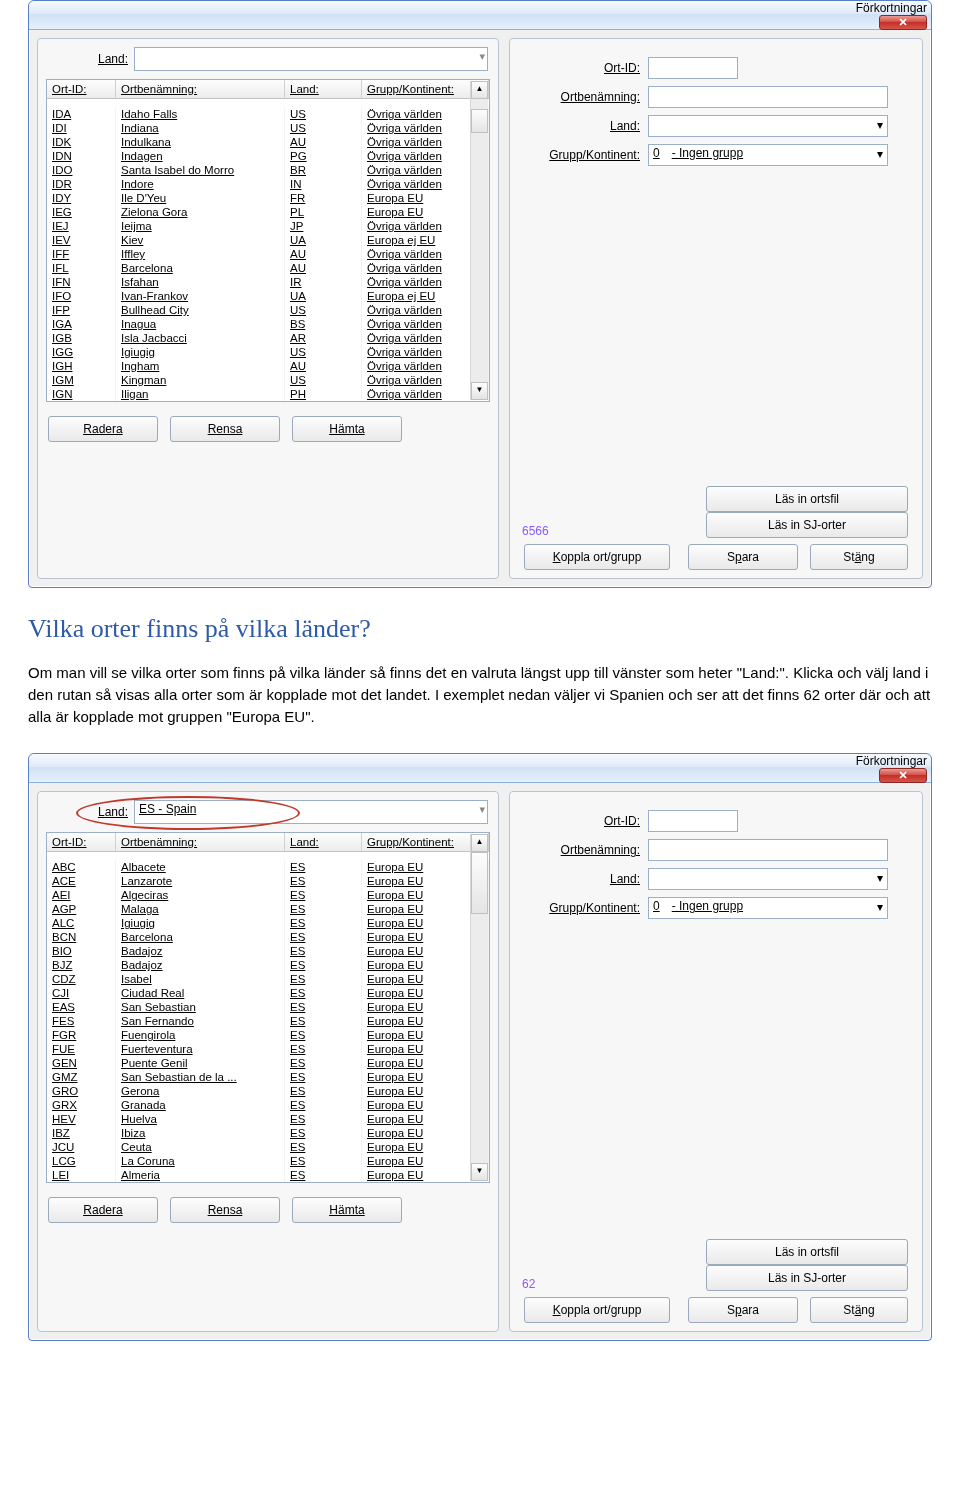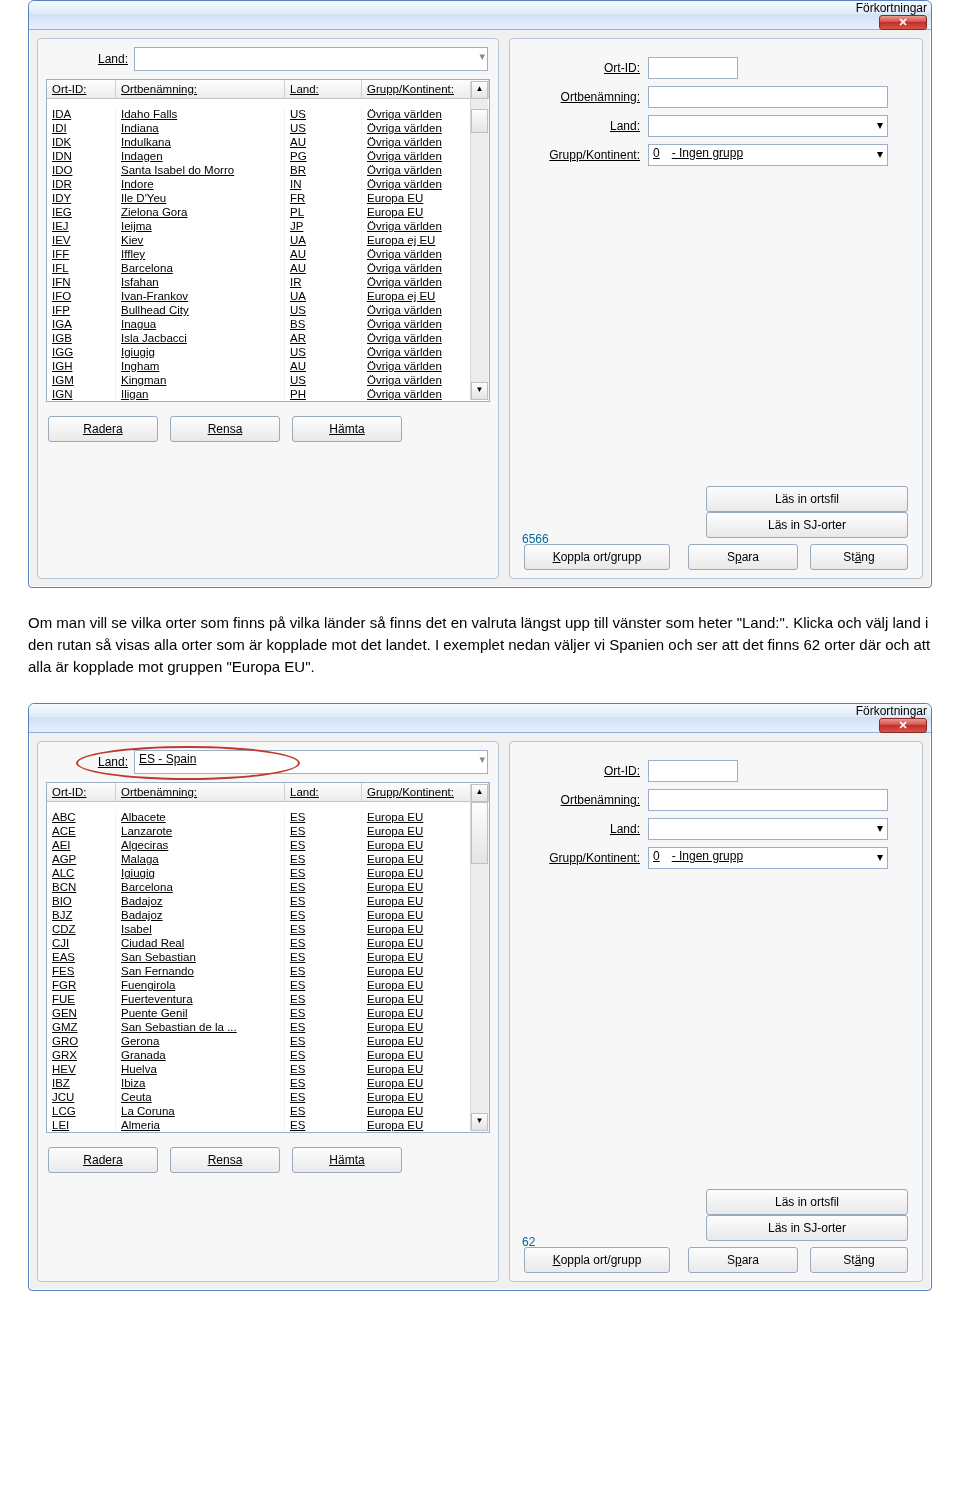--- a/index.html
+++ b/index.html
@@ -98,21 +98,21 @@
   .frow { display:flex; align-items:center; }
   .frow .flbl { width:112px; text-align:right; padding-right:8px; }
   .input {
     border:1px solid #9bb0c8; height:18px; background:#fff;
     font-size:12px; padding:1px 4px;
   }
   .input-sm { width:80px; }
   .input-md { width:230px; }
   .input-lg { width:230px; }
   .count {
-    position:absolute; left:12px; bottom:32px; color:#0369a1; font-size:12px;
+    position:absolute; left:12px; bottom:40px; color:#8b5cf6; font-size:12px;
   }
   .readin-btns {
     position:absolute; right:14px; bottom:40px; display:flex; flex-direction:column; 
   }
   .readin-btns .btn { width:176px; }
   .bottom-right-btns {
     position:absolute; right:14px; bottom:8px; display:flex; gap:12px; align-items:center;
   }
   .bottom-left-btn {
     position:absolute; left:14px; bottom:8px;
@@ -334,20 +334,21 @@
       </div>
       <div class="bottom-right-btns">
         <div class="btn" style="width:84px">S<span class="und">p</span>ara</div>
         <div class="btn" style="width:72px">St<span class="und">ä</span>ng</div>
       </div>
       <div style="height:406px"></div>
     </div>
   </div>
 </div>
 
+<div class="heading">Vilka orter finns på vilka länder?</div>
 <div class="prose">Om man vill se vilka orter som finns på vilka länder så finns det en valruta längst upp till vänster som heter "Land:". Klicka och välj land i den rutan så visas alla orter som är kopplade mot det landet. I exemplet nedan väljer vi Spanien och ser att det finns 62 orter där och att alla är kopplade mot gruppen "Europa EU".</div>
 
 <div class="window">
   <div class="titlebar">
     <svg class="icon" viewBox="0 0 16 16">
           <rect x="2" y="2" width="12" height="12" fill="#d4a843" stroke="#7a5a1f"></rect>
         </svg>
     <div class="title">Förkortningar</div>
     <div class="close-btn">✕</div>
   </div>

